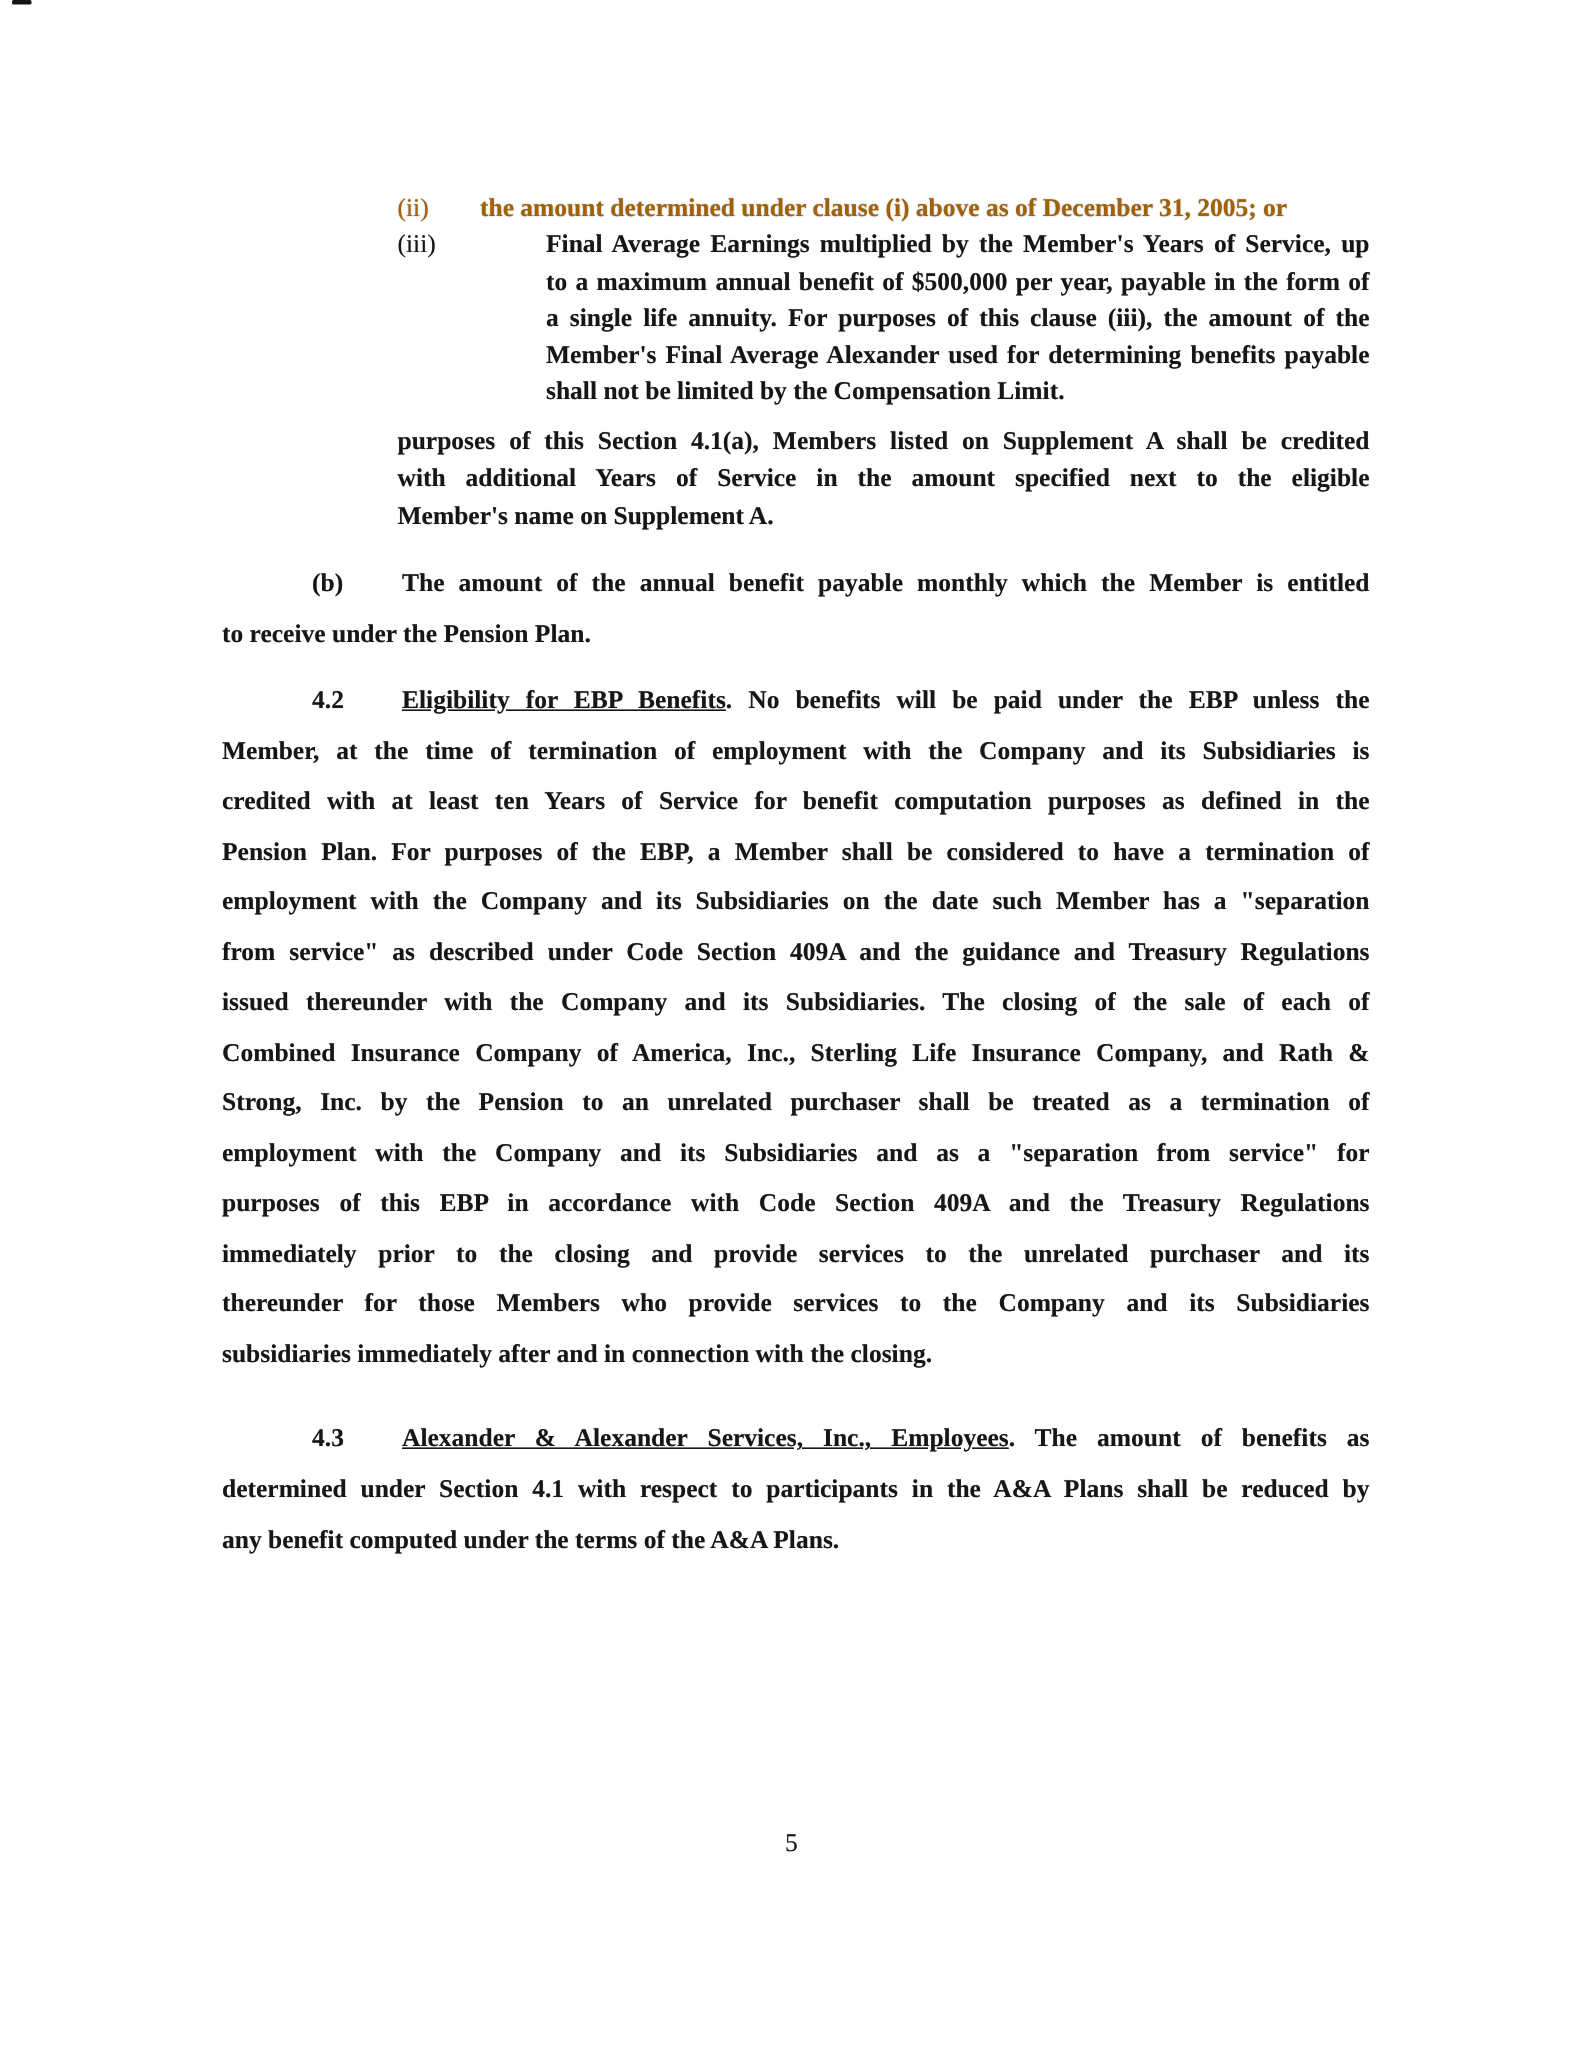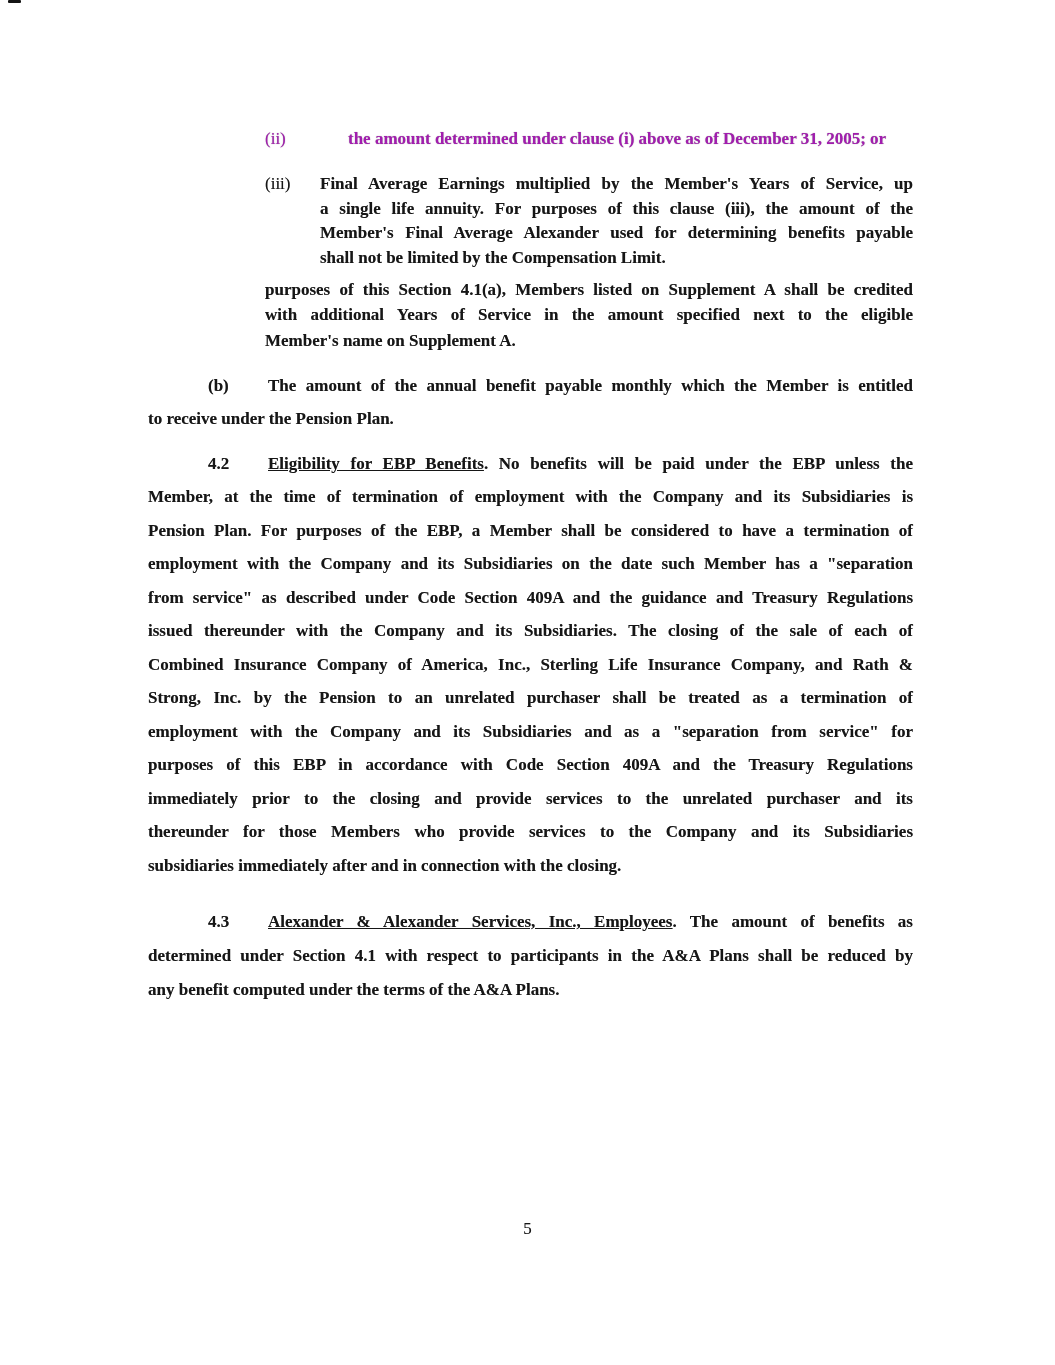--- a/index.html
+++ b/index.html
@@ -45,26 +45,25 @@
     margin-left: 117px;
     width: 648px;
   }
   .clause-label {
     width: 55px;
     flex: 0 0 55px;
   }
   .clause-text { flex: 1 1 auto; }
   .clause-ii { line-height: 25px; }
   .faded {
-    color: #a21caf;
+    color: #a16207;
     text-shadow: 0 0 1px rgba(80,80,80,0.6);
     filter: blur(0.3px);
-    gap: 28px;
   }
-  .clause-iii { margin-top: 21px; line-height: 24.5px; }
+  .clause-iii { line-height: 24.5px; gap: 44px; }
   
   .supplement-para {
     margin-top: 7px;
     margin-left: 117px;
     width: 648px;
     line-height: 25.3px;
   }
   
   .item-b { margin-top: 16px; line-height: 33.5px; }
   .hang-label {
@@ -101,40 +100,42 @@
       <div class="clause-label">(ii)</div>
       <div class="clause-text">
         <div class="line">the amount determined under clause (i) above as of December 31, 2005; or</div>
       </div>
     </div>
 
     <div class="clause-row clause-iii">
       <div class="clause-label">(iii)</div>
       <div class="clause-text">
         <div class="line just">Final Average Earnings multiplied by the Member's Years of Service, up</div>
+        <div class="line just">to a maximum annual benefit of $500,000 per year, payable in the form of</div>
         <div class="line just">a single life annuity.  For purposes of this clause (iii), the amount of the</div>
         <div class="line just">Member's Final Average Alexander used for determining benefits payable</div>
         <div class="line">shall not be limited by the Compensation Limit.</div>
       </div>
     </div>
 
     <div class="supplement-para">
       <div class="line just">purposes of this Section 4.1(a), Members listed on Supplement A shall be credited</div>
       <div class="line just">with additional Years of Service in the amount specified next to the eligible</div>
       <div class="line">Member's name on Supplement A.</div>
     </div>
 
     <div class="item-b">
       <div class="line just indent-first"><span class="hang-label">(b)</span><span>The amount of the annual benefit payable monthly which the Member is entitled</span></div>
       <div class="line">to receive under the Pension Plan.</div>
     </div>
 
     <div class="section-4-2">
       <div class="line just indent-first"><span class="section-num">4.2</span><span class="underlined">Eligibility for EBP Benefits</span><span>.  No benefits will be paid under the EBP unless the</span></div>
       <div class="line just">Member, at the time of termination of employment with the Company and its Subsidiaries is</div>
+      <div class="line just">credited with at least ten Years of Service for benefit computation purposes as defined in the</div>
       <div class="line just">Pension Plan.  For purposes of the EBP, a Member shall be considered to have a termination of</div>
       <div class="line just">employment with the Company and its Subsidiaries on the date such Member has a "separation</div>
       <div class="line just">from service" as described under Code Section 409A and the guidance and Treasury Regulations</div>
       <div class="line just">issued thereunder with the Company and its Subsidiaries.  The closing of the sale of each of</div>
       <div class="line just">Combined Insurance Company of America, Inc., Sterling Life Insurance Company, and Rath &amp;</div>
       <div class="line just">Strong, Inc. by the Pension to an unrelated purchaser shall be treated as a termination of</div>
       <div class="line just">employment with the Company and its Subsidiaries and as a "separation from service" for</div>
       <div class="line just">purposes of this EBP in accordance with Code Section 409A and the Treasury Regulations</div>
       <div class="line just">immediately prior to the closing and provide services to the unrelated purchaser and its</div>
       <div class="line just">thereunder for those Members who provide services to the Company and its Subsidiaries</div>

